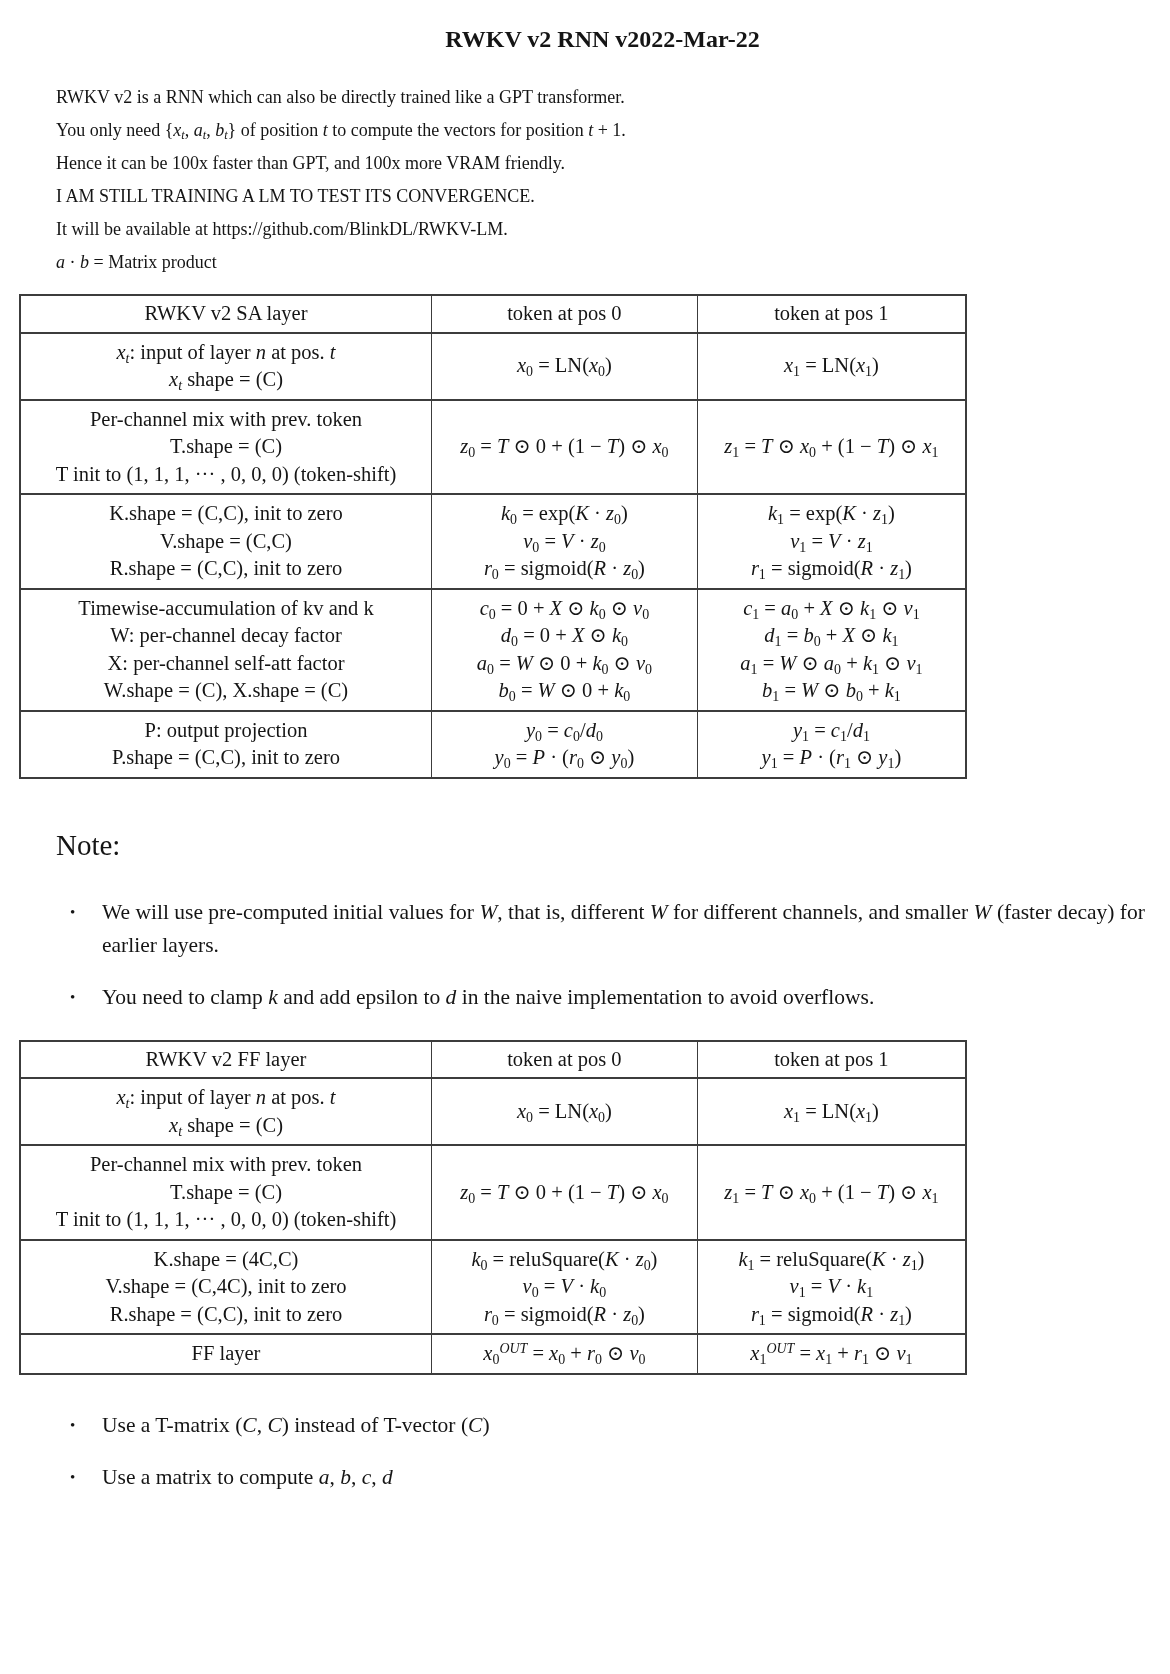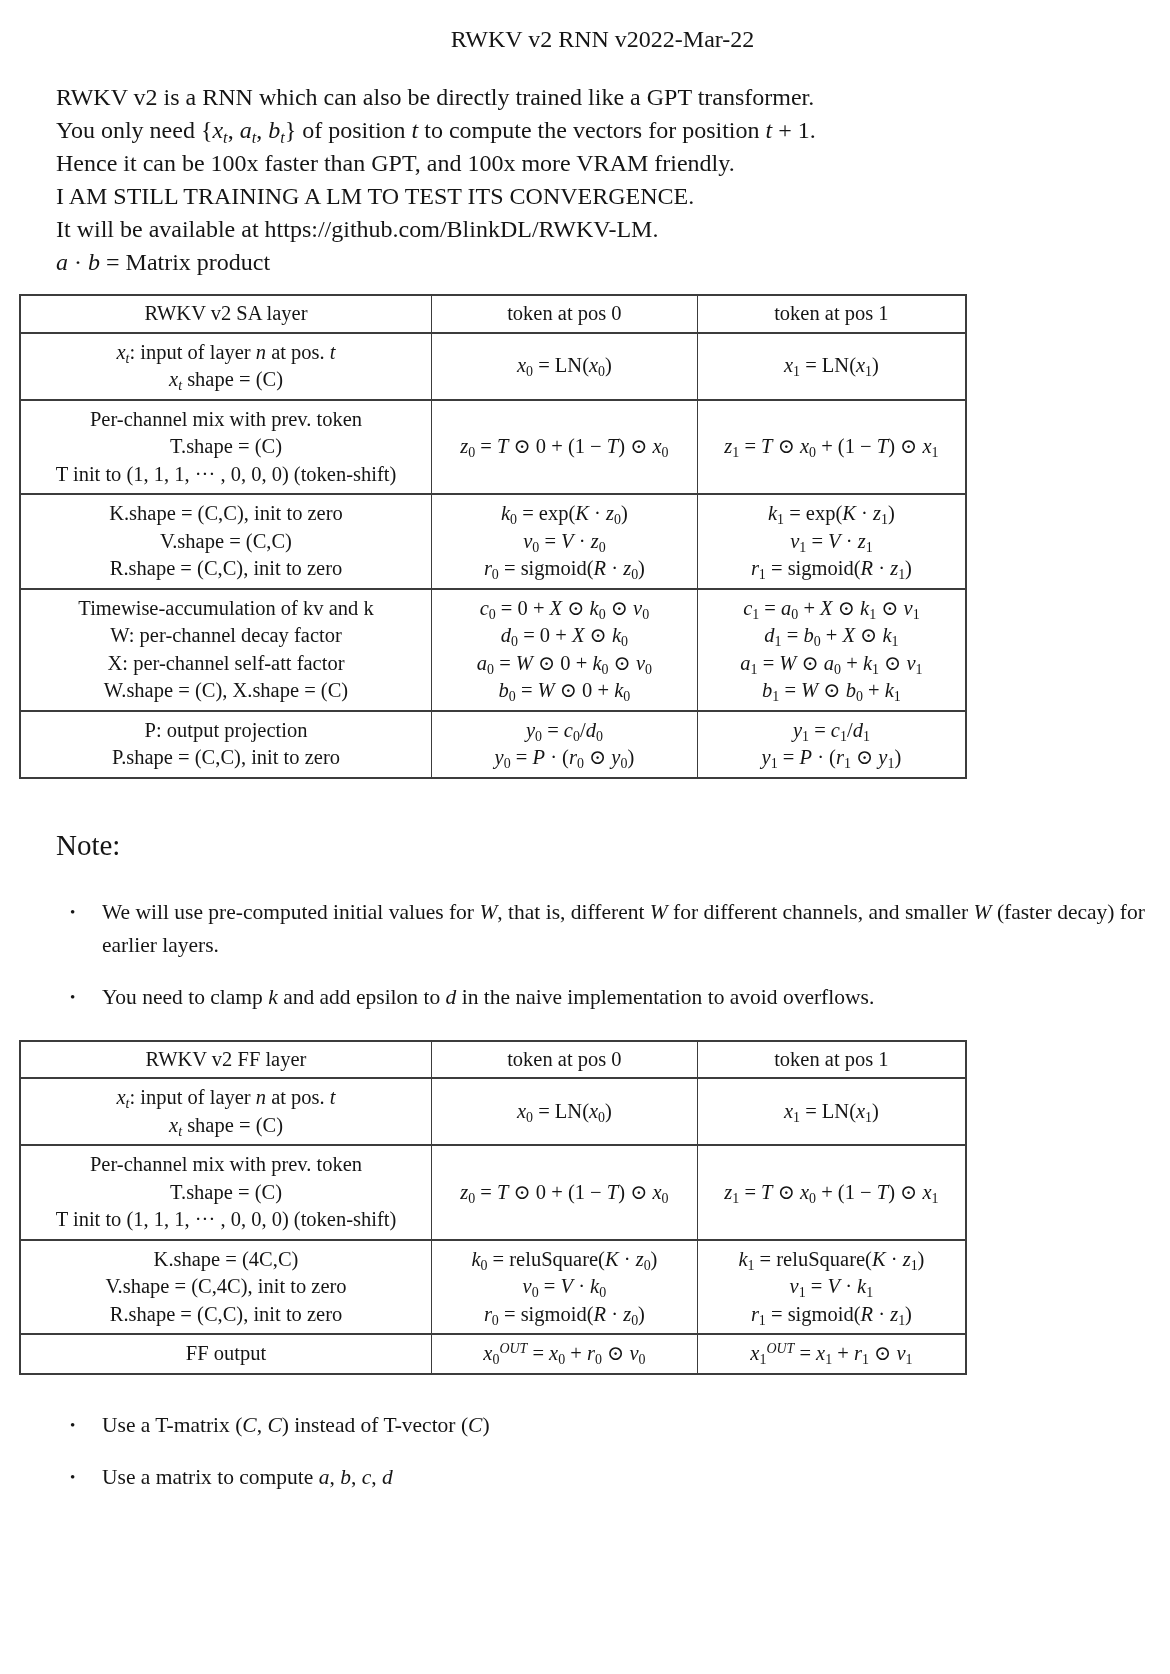--- a/index.html
+++ b/index.html
@@ -9,29 +9,29 @@
     min-height: 1674px;
     background: #ffffff;
     color: #151515;
     font-family: "Liberation Serif", "DejaVu Serif", "DejaVu Sans", serif;
   }
   .page { padding-top: 14px; }
 
   .title {
     text-align: center;
     font-size: 24px;
-    font-weight: 400;
+    font-weight: 700;
     margin: 12px 0 28px 0;
     padding-left: 35px;
   }
 
   .intro {
     margin-left: 56px;
     margin-right: 30px;
-    font-size: 24px;
+    font-size: 18px;
     line-height: 33px;
   }
 
   table.t {
     border-collapse: collapse;
     table-layout: fixed;
     margin: 15px 0 0 19px;
     width: 948px;
     border: 2px solid #3c3c3c;
   }
@@ -199,21 +199,21 @@
 V.shape = (C,4C), init to zero
 R.shape = (C,C), init to zero</td>
       <td><i>k</i><sub>0</sub> = reluSquare(<i>K</i> · <i>z</i><sub>0</sub>)
 <i>v</i><sub>0</sub> = <i>V</i> · <i>k</i><sub>0</sub>
 <i>r</i><sub>0</sub> = sigmoid(<i>R</i> · <i>z</i><sub>0</sub>)</td>
       <td><i>k</i><sub>1</sub> = reluSquare(<i>K</i> · <i>z</i><sub>1</sub>)
 <i>v</i><sub>1</sub> = <i>V</i> · <i>k</i><sub>1</sub>
 <i>r</i><sub>1</sub> = sigmoid(<i>R</i> · <i>z</i><sub>1</sub>)</td>
     </tr>
     <tr>
-      <td>FF output</td>
+      <td>FF layer</td>
       <td><i>x</i><sub>0</sub><sup><i>OUT</i></sup> = <i>x</i><sub>0</sub> + <i>r</i><sub>0</sub> ⊙ <i>v</i><sub>0</sub></td>
       <td><i>x</i><sub>1</sub><sup><i>OUT</i></sup> = <i>x</i><sub>1</sub> + <i>r</i><sub>1</sub> ⊙ <i>v</i><sub>1</sub></td>
     </tr>
   </tbody>
     </table>
 
   <div class="bullets">
     <div class="bullet">
       <span class="dot">•</span>
       <span class="btext">Use a T-matrix (<i>C</i>, <i>C</i>) instead of T-vector (<i>C</i>)</span>

